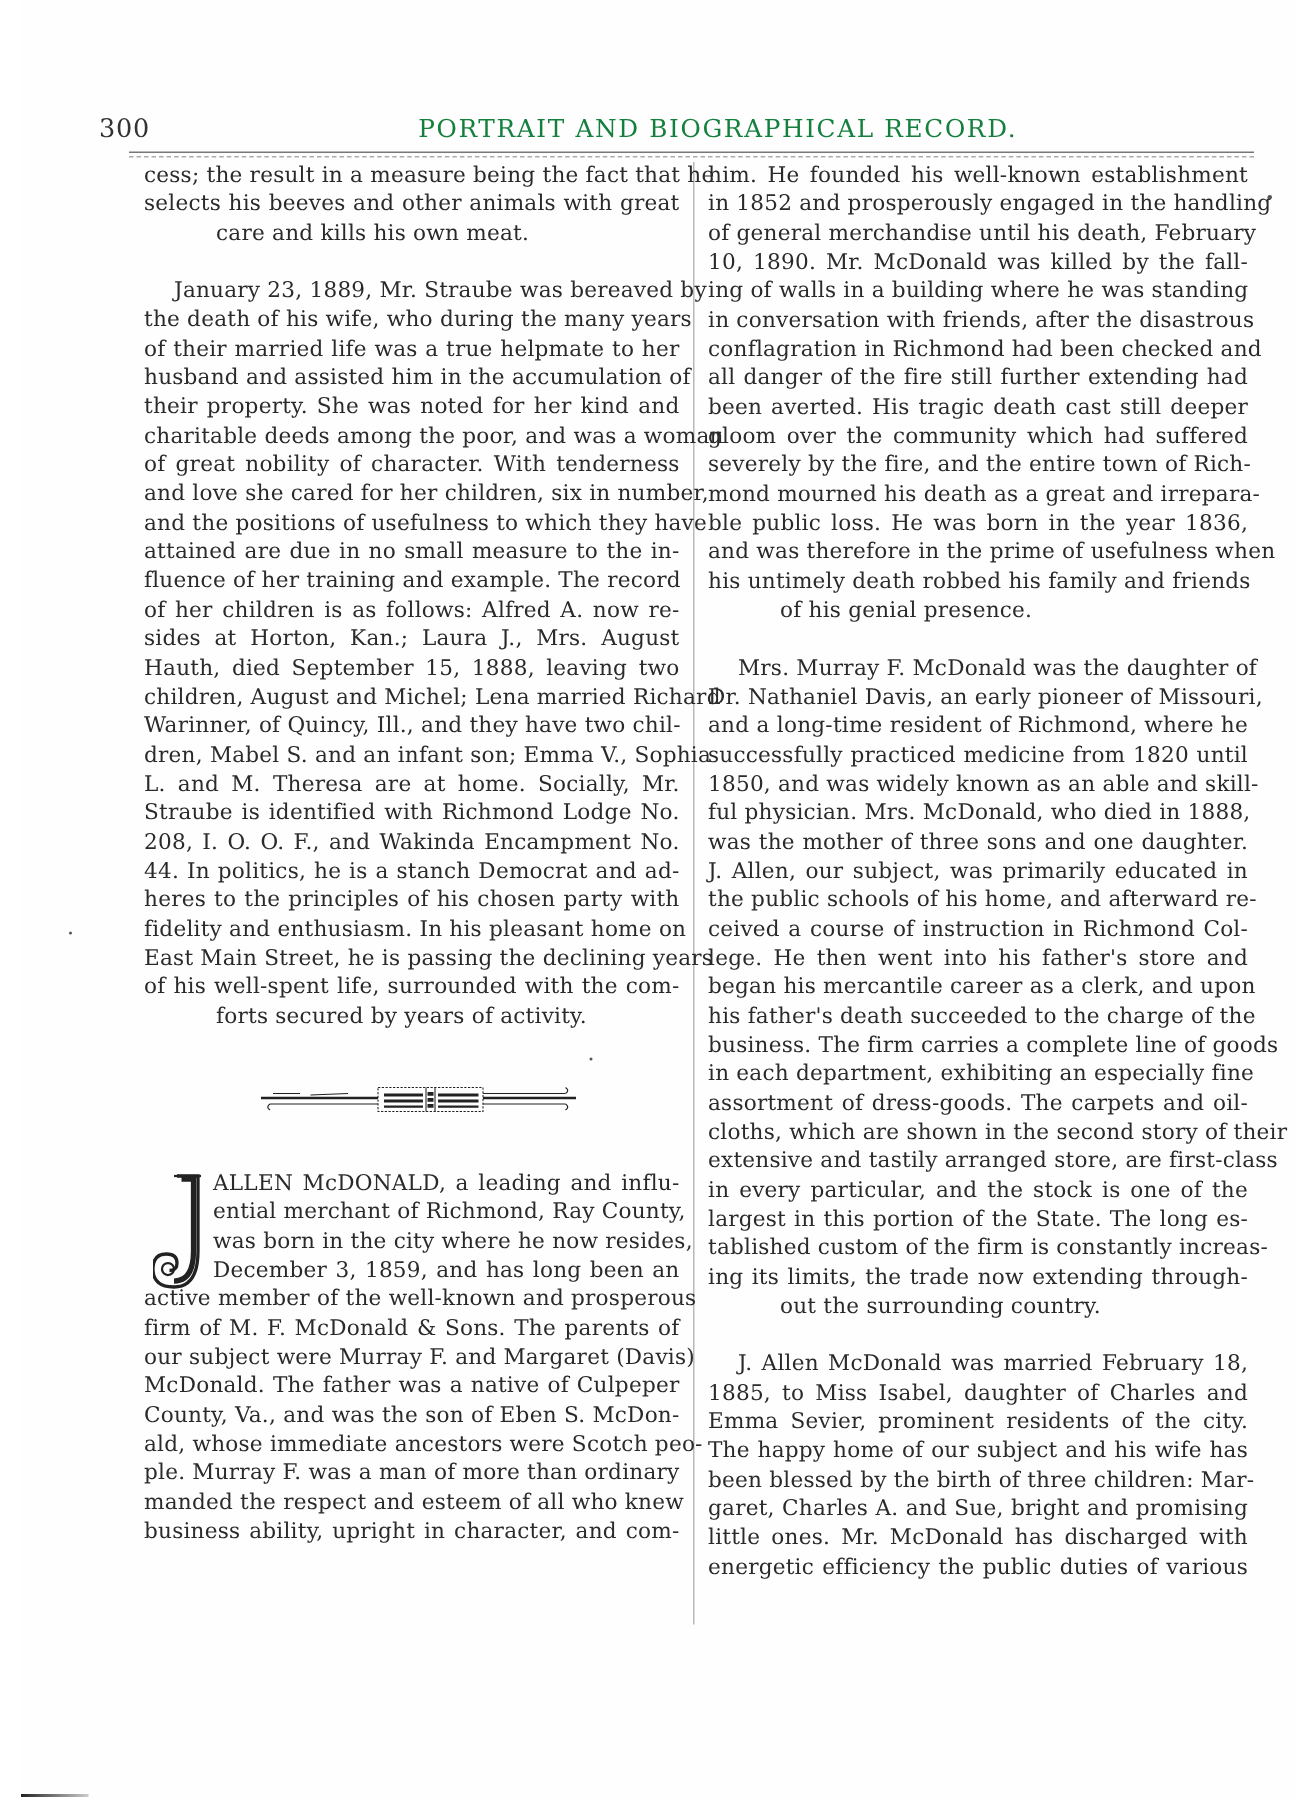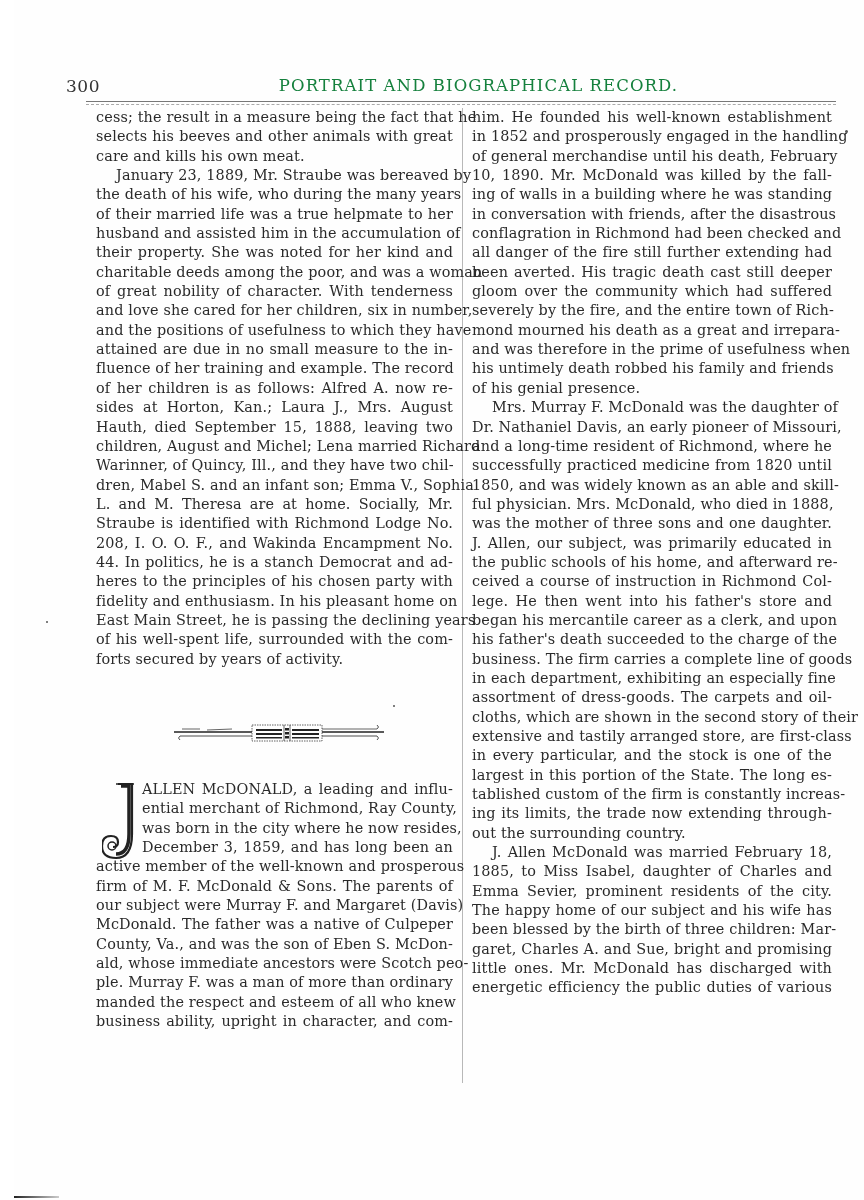--- a/index.html
+++ b/index.html
@@ -12,22 +12,22 @@
                    letter-spacing:1.1px; color:#15803d; padding-left:55px; }
   .rule { position:absolute; left:72px; width:750px; height:0; border-top:1px solid #777; }
   .rule.r1 { top:101px; }
   .rule.r2 { top:104px; border-top:1px dashed #aaa; }
   .col-divider { position:absolute; left:448px; top:108px; height:975px; border-left:1px solid #b8b8b8; }
   .column { position:absolute; top:108px; font-size:14.4px; line-height:19.35px; color:#2a2a2a;
             text-align:justify; letter-spacing:0.15px; }
   .col-left { left:82px; width:357px; }
   .col-right { left:458px; width:360px; }
   .line { display:block; white-space:nowrap; text-align-last:justify; text-align:justify; height:19.35px; overflow:visible; }
-  .line.last { text-align-last:left; }
-  .indent { padding-left:20px; }
+  .line.last { text-align-last:left;margin-left:48px; }
+  .indent { padding-left:20px;margin-top:19px; }
   .ornament { position:absolute; left:158px; top:722px; width:215px; height:24px; }
   .dropcap-block { position:absolute; left:82px; top:780px; width:357px; }
   .dropcap { position:absolute; left:6px; top:2px; width:34px; height:78px; }
   .dc-line { display:block; white-space:nowrap; text-align:justify; text-align-last:justify; height:19.35px;
              font-size:14.4px; line-height:19.35px; letter-spacing:0.15px; }
   .dc-indent { padding-left:46px; }
   .speck { position:absolute; width:3px; height:3px; background:#555; border-radius:50%; }
   .edge-mark { position:absolute; left:0; top:1196px; width:45px; height:2px; background:linear-gradient(90deg,#222,#ccc); }
 </style>
 </head>
@@ -134,20 +134,21 @@
     <span class="line">of general merchandise until his death, February</span>
     <span class="line">10, 1890. Mr. McDonald was killed by the fall-</span>
     <span class="line">ing of walls in a building where he was standing</span>
     <span class="line">in conversation with friends, after the disastrous</span>
     <span class="line">conflagration in Richmond had been checked and</span>
     <span class="line">all danger of the fire still further extending had</span>
     <span class="line">been averted. His tragic death cast still deeper</span>
     <span class="line">gloom over the community which had suffered</span>
     <span class="line">severely by the fire, and the entire town of Rich-</span>
     <span class="line">mond mourned his death as a great and irrepara-</span>
+    <span class="line">ble public loss. He was born in the year 1836,</span>
     <span class="line">and was therefore in the prime of usefulness when</span>
     <span class="line">his untimely death robbed his family and friends</span>
     <span class="line last">of his genial presence.</span>
     <span class="line indent">Mrs. Murray F. McDonald was the daughter of</span>
     <span class="line">Dr. Nathaniel Davis, an early pioneer of Missouri,</span>
     <span class="line">and a long-time resident of Richmond, where he</span>
     <span class="line">successfully practiced medicine from 1820 until</span>
     <span class="line">1850, and was widely known as an able and skill-</span>
     <span class="line">ful physician. Mrs. McDonald, who died in 1888,</span>
     <span class="line">was the mother of three sons and one daughter.</span>

